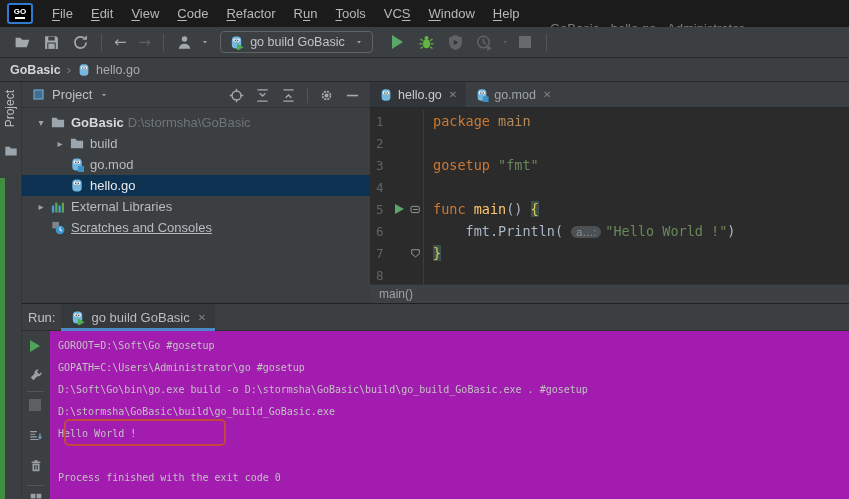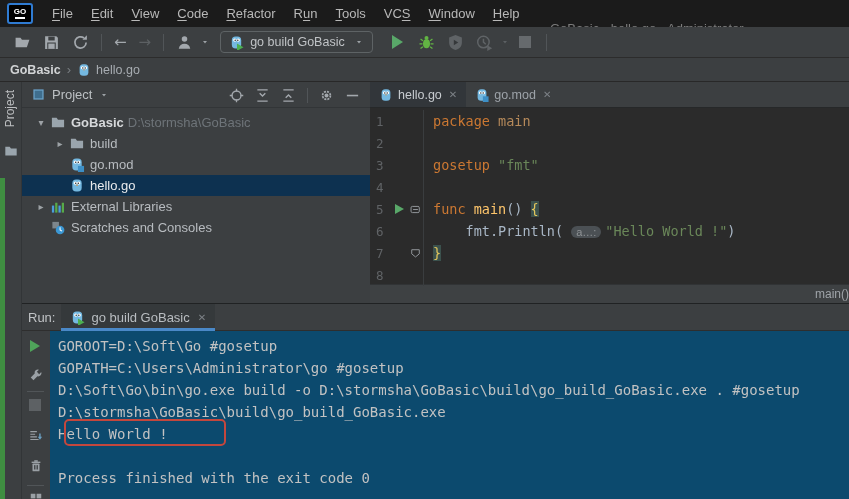--- a/index.html
+++ b/index.html
@@ -73,36 +73,36 @@
   .code-line .codetext { padding-left:9px; white-space:pre; }
   .tok-keyword { color:#cc7832; }
   .tok-decl { color:#b5895a; }
   .tok-string { color:#6a8759; }
   .tok-function { color:#ffc66b; }
   .tok-plain { color:#a9b7c6; }
   .tok-brace { color:#e2c65c; background:#3b514d; }
   .hint-chip { background:#4b5054; color:#909497; border-radius:8px; padding:0 5px; font-size:11px; font-family:"Liberation Sans", sans-serif; margin-right:4px; }
   .run-play { width:0; height:0; border-left:9px solid #59a869; border-top:5.5px solid transparent; border-bottom:5.5px solid transparent; }
   .fold-mark { width:11px; height:11px; }
-  #editor-breadcrumb { height:19px; background:#3e4143; border-top:1px solid #313335; color:#9ea3a8; font-size:12px; line-height:18px; padding-left:9px;text-align:right; }
-
-  
-  #run-panel { position:absolute; left:22px; top:303px; width:827px; height:196px; background:#0c4a6e; }
+  #editor-breadcrumb { height:19px; background:#3e4143; border-top:1px solid #313335; color:#9ea3a8; font-size:12px; line-height:18px; padding-left:9px; }
+
+  
+  #run-panel { position:absolute; left:22px; top:303px; width:827px; height:196px; background:#a21caf; }
   #run-header { height:28px; background:#3c3f41; border-top:1px solid #202223; border-bottom:1px solid #2e2e2e; display:flex; align-items:center; padding-left:6px; }
   #run-label { color:#c0c3c6; margin-right:6px; }
   #run-tab { position:relative; height:27px; display:flex; align-items:center; padding:0 9px; background:#35393b; color:#b9bdc1; }
   #run-tab::after { content:""; position:absolute; left:0; right:0; bottom:0; height:3px; background:#4a88c7; }
   #run-tab .ricon { width:15px; height:15px; margin-right:6px; }
   #run-tab .close { margin-left:8px; color:#7d8287; font-size:10px; }
   #run-rail { position:absolute; left:0; top:28px; width:28px; height:168px; background:#3c3f41; }
   .rail-btn { position:absolute; left:7px; width:14px; height:14px; }
   .rail-sep { position:absolute; left:5px; width:17px; height:1px; background:#515558; }
   .rail-play { position:absolute; left:8px; width:0; height:0; border-left:10px solid #4fa45a; border-top:6px solid transparent; border-bottom:6px solid transparent; }
   .rail-stop { position:absolute; left:7px; width:12px; height:12px; background:#5d6164; }
-  #console { position:absolute; left:28px; top:28px; width:799px; height:168px; padding:4px 0 0 8px; font-family:"DejaVu Sans Mono", monospace; font-size:14px; color:#c2c2c2; }
+  #console { position:absolute; left:28px; top:28px; width:799px; height:168px; padding:4px 0 0 8px; font-family:"DejaVu Sans Mono", monospace; font-size:10px; color:#c2c2c2; }
   .console-line { height:22px; line-height:22px; white-space:pre; }
   #annotation-box { position:absolute; left:14px; top:88px; width:162px; height:27px; border:2px solid #c4473d; border-radius:5px; z-index:8; }
 </style>
 </head>
 <body>
 
 <div id="menubar">
   <div class="go-logo">
     <span>GO</span>
       <span class="ul"></span>
@@ -330,21 +330,21 @@
         <span class="ticon">
           <svg viewBox="0 0 16 16" width="100%" height="100%">
             <rect x="1.5" y="7" width="2.4" height="7.5" fill="#4b9ddb"></rect>
             <rect x="5" y="4" width="2.4" height="10.5" fill="#57ab49"></rect>
             <rect x="8.5" y="7" width="2.4" height="7.5" fill="#4b9ddb"></rect>
             <rect x="12" y="4" width="2.4" height="10.5" fill="#57ab49"></rect>
           </svg>
         </span>
         <span class="tlabel">External Libraries</span>
       </div>
-      <div class="tree-row" style="padding-left: 10px;">
+      <div class="tree-row" style="padding-left: 10px; text-decoration: underline;">
         <span class="chev"></span>
         <span class="ticon">
           <svg viewBox="0 0 16 16" width="100%" height="100%">
             <path d="M2 2h7v7H2z" fill="#7d868c"></path>
             <circle cx="10.2" cy="10.6" r="4.6" fill="#3b97d3"></circle>
             <path d="M10.2 7.8v2.9l2.1 1.2" stroke="#fff" stroke-width="1.1" fill="none"></path>
           </svg>
         </span>
         <span class="tlabel">Scratches and Consoles</span>
       </div>

